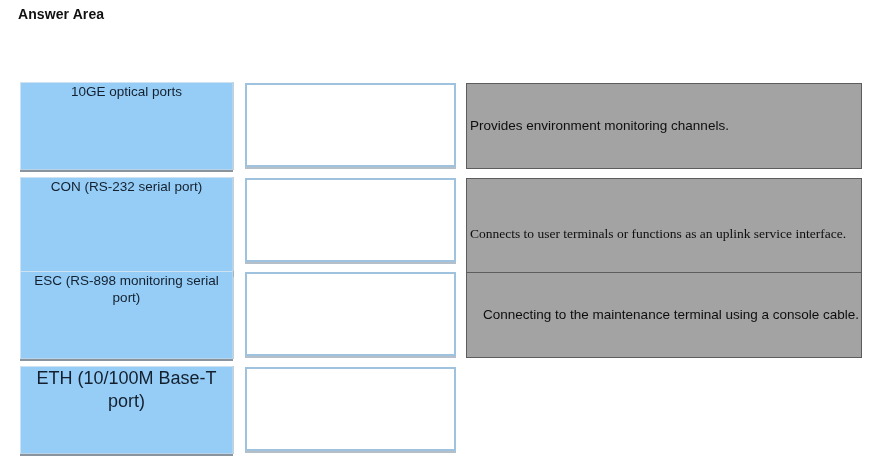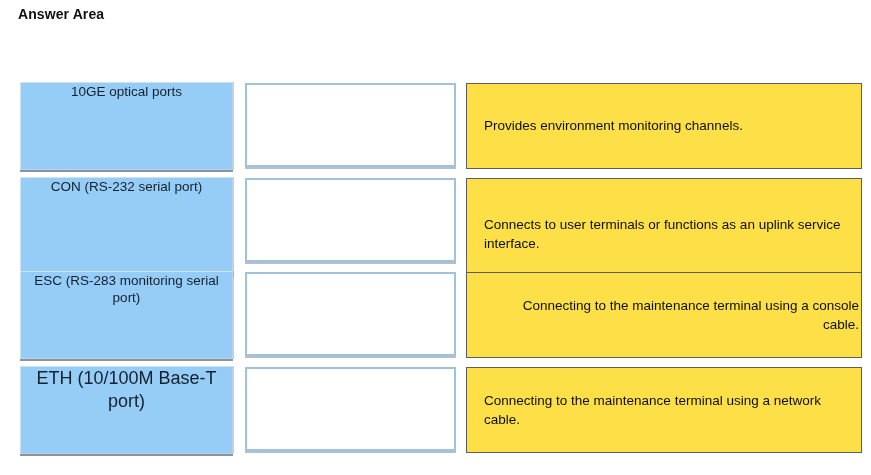--- a/index.html
+++ b/index.html
@@ -73,25 +73,25 @@
     border: 2px solid #9fc3de;
     box-shadow: 0 2px 0 0 rgba(70,95,120,0.40);
   }
 
   
   .description-box {
     position: absolute;
     left: 466px;
     width: 396px;
     box-sizing: border-box;
-    background: #fde047;
+    background: #a3a3a3;
     border: 1px solid #5d5d5d;
     display: flex;
     align-items: center;
-    padding: 0 2px 0 17px;
+    padding: 0 2px 0 3px;
     color: #0e0e0e;
     font-size: 13.5px;
     line-height: 1.42;
   }
   .description-box .desc-text {
     display: block;
     width: 100%;
   }
 
   
@@ -99,21 +99,21 @@
   .r1 { top: 177px; height: 100px; }
   .r2 { top: 271px; height: 88px; }
   .r3 { top: 366px; height: 88px; }
 
   .r0.drop-target { top: 83px;  height: 84px; }
   .r1.drop-target { top: 178px; height: 84px; }
   .r2.drop-target { top: 272px; height: 84px; }
   .r3.drop-target { top: 367px; height: 84px; }
 
   .r0.description-box { top: 83px;  height: 86px; }
-  .r1.description-box { top: 178px; height: 112px; }
+  .r1.description-box { top: 178px; height: 112px; font-family: Liberation Serif, serif; }
   .r2.description-box { top: 272px; height: 86px; text-align: right; }
   .r3.description-box { top: 367px; height: 86px; }
 </style>
 </head>
 <body>
 
 <div id="page-title">Answer Area</div>
 
 <div id="match-grid">
 
@@ -131,32 +131,29 @@
     <span class="tile-label">CON (RS-232 serial port)</span>
   </div>
   <div class="drop-target r1">
     <span class="drop-value"></span>
   </div>
   <div class="description-box r1">
     <span class="desc-text">Connects to user terminals or functions as an uplink service interface.</span>
   </div>
 
   <div class="source-tile r2">
-    <span class="tile-label">ESC (RS-283 monitoring serial port)</span>
+    <span class="tile-label">ESC (RS-898 monitoring serial port)</span>
   </div>
   <div class="drop-target r2">
     <span class="drop-value"></span>
   </div>
   <div class="description-box r2">
     <span class="desc-text">Connecting to the maintenance terminal using a console cable.</span>
   </div>
 
   <div class="source-tile r3 tile-wide">
     <span class="tile-label">ETH (10/100M Base-T port)</span>
   </div>
   <div class="drop-target r3">
     <span class="drop-value"></span>
   </div>
-  <div class="description-box r3">
-    <span class="desc-text">Connecting to the maintenance terminal using a network cable.</span>
-  </div>
 
 </div>
 
 </body></html>

